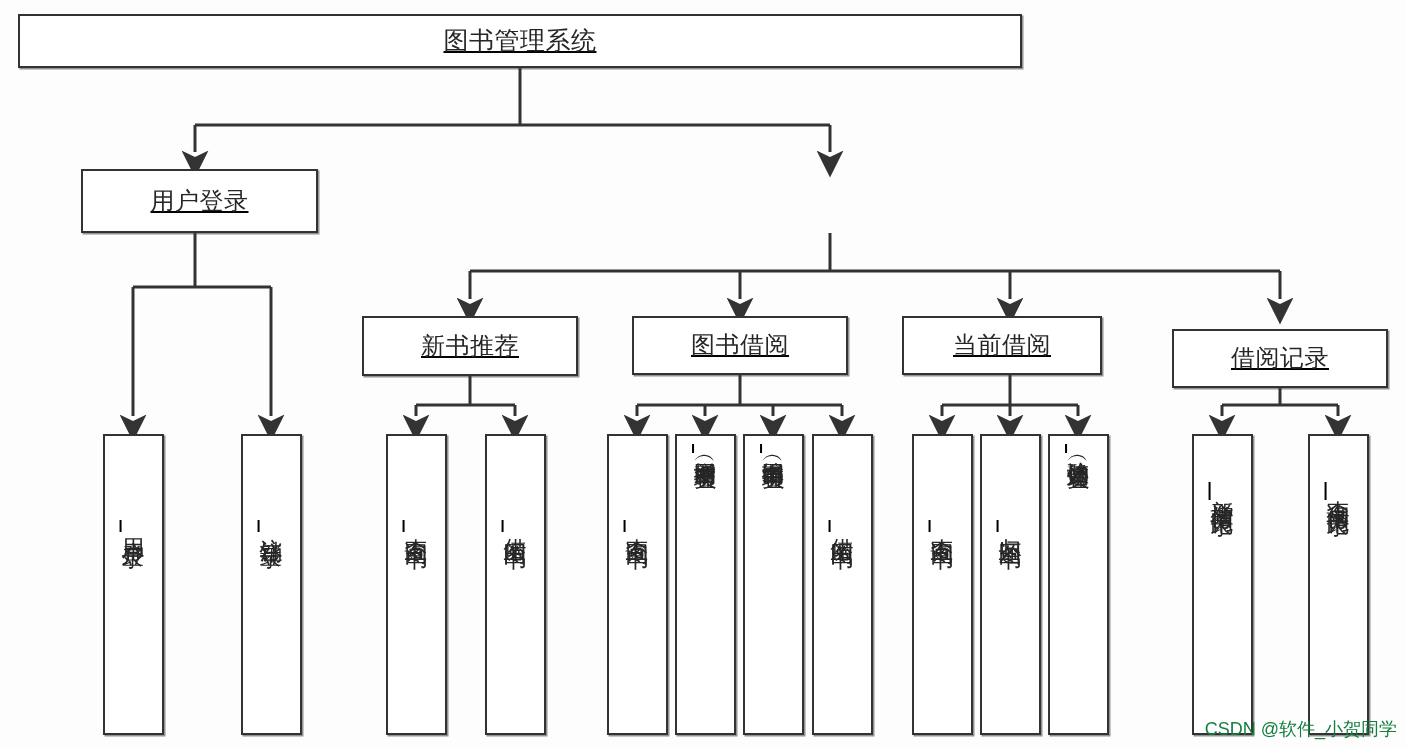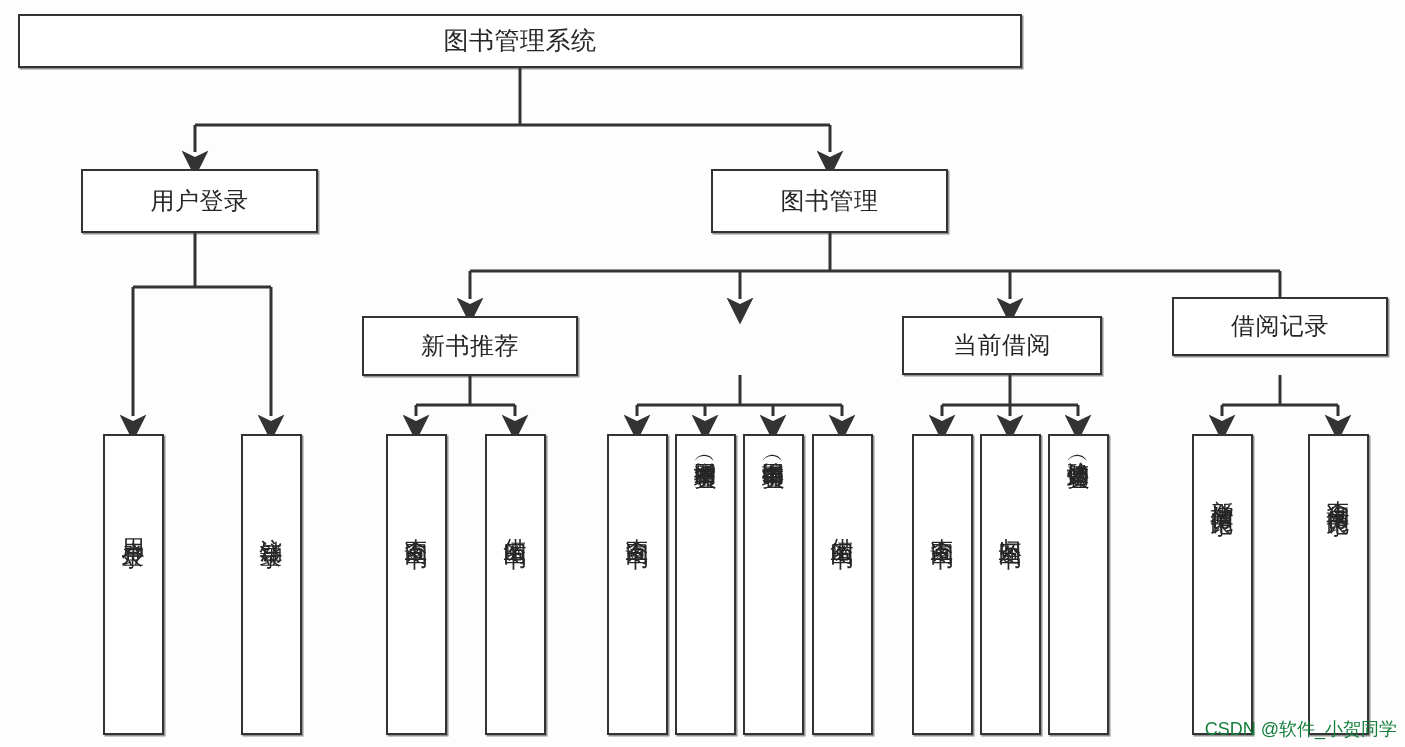--- a/index.html
+++ b/index.html
@@ -29,20 +29,21 @@
   }
   .node {
     position: absolute;
     box-sizing: border-box;
     border: 2.5px solid #333333;
     background: #ffffff;
     display: flex;
     align-items: center;
     justify-content: center;
     box-shadow: 1.5px 1.5px 0 0 rgba(60,60,60,0.55);
+    text-decoration: underline;
   }
   .node .label {
     color: #262626;
     text-align: center;
     line-height: 1.18;
     letter-spacing: 0.5px;
   }
   .node.horizontal .label {
     font-size: 24px;
     white-space: nowrap;
@@ -132,31 +133,31 @@
     </g>
   </svg>
 
   <div class="node horizontal root" style="left:18px; top:14px; width:1004px; height:54px;">
     <span class="label">图书管理系统</span>
   </div>
 
   <div class="node horizontal" style="left:81px; top:169px; width:237px; height:64px;">
     <span class="label">用户登录</span>
   </div>
-  <div class="node horizontal" style="left:711px; top:169px; width:237px; height:64px;">
-    <span class="label">图书管理</span>
-  </div>
 
   <div class="node horizontal" style="left:362px; top:316px; width:216px; height:60px;">
     <span class="label">新书推荐</span>
   </div>
+  <div class="node horizontal" style="left:632px; top:316px; width:216px; height:59px;">
+    <span class="label">图书借阅</span>
+  </div>
   <div class="node horizontal" style="left:902px; top:316px; width:200px; height:59px;">
     <span class="label">当前借阅</span>
   </div>
-  <div class="node horizontal" style="left:1172px; top:297px; width:216px; height:59px;">
+  <div class="node horizontal" style="left:1172px; top:329px; width:216px; height:59px;">
     <span class="label">借阅记录</span>
   </div>
 
   <div class="node vertical" style="left:103px; top:434px; width:61px; height:301px; padding-top:84px;">
     <span class="label">用户登录</span>
   </div>
   <div class="node vertical" style="left:241px; top:434px; width:61px; height:301px; padding-top:84px;">
     <span class="label">注销登录</span>
   </div>
 

